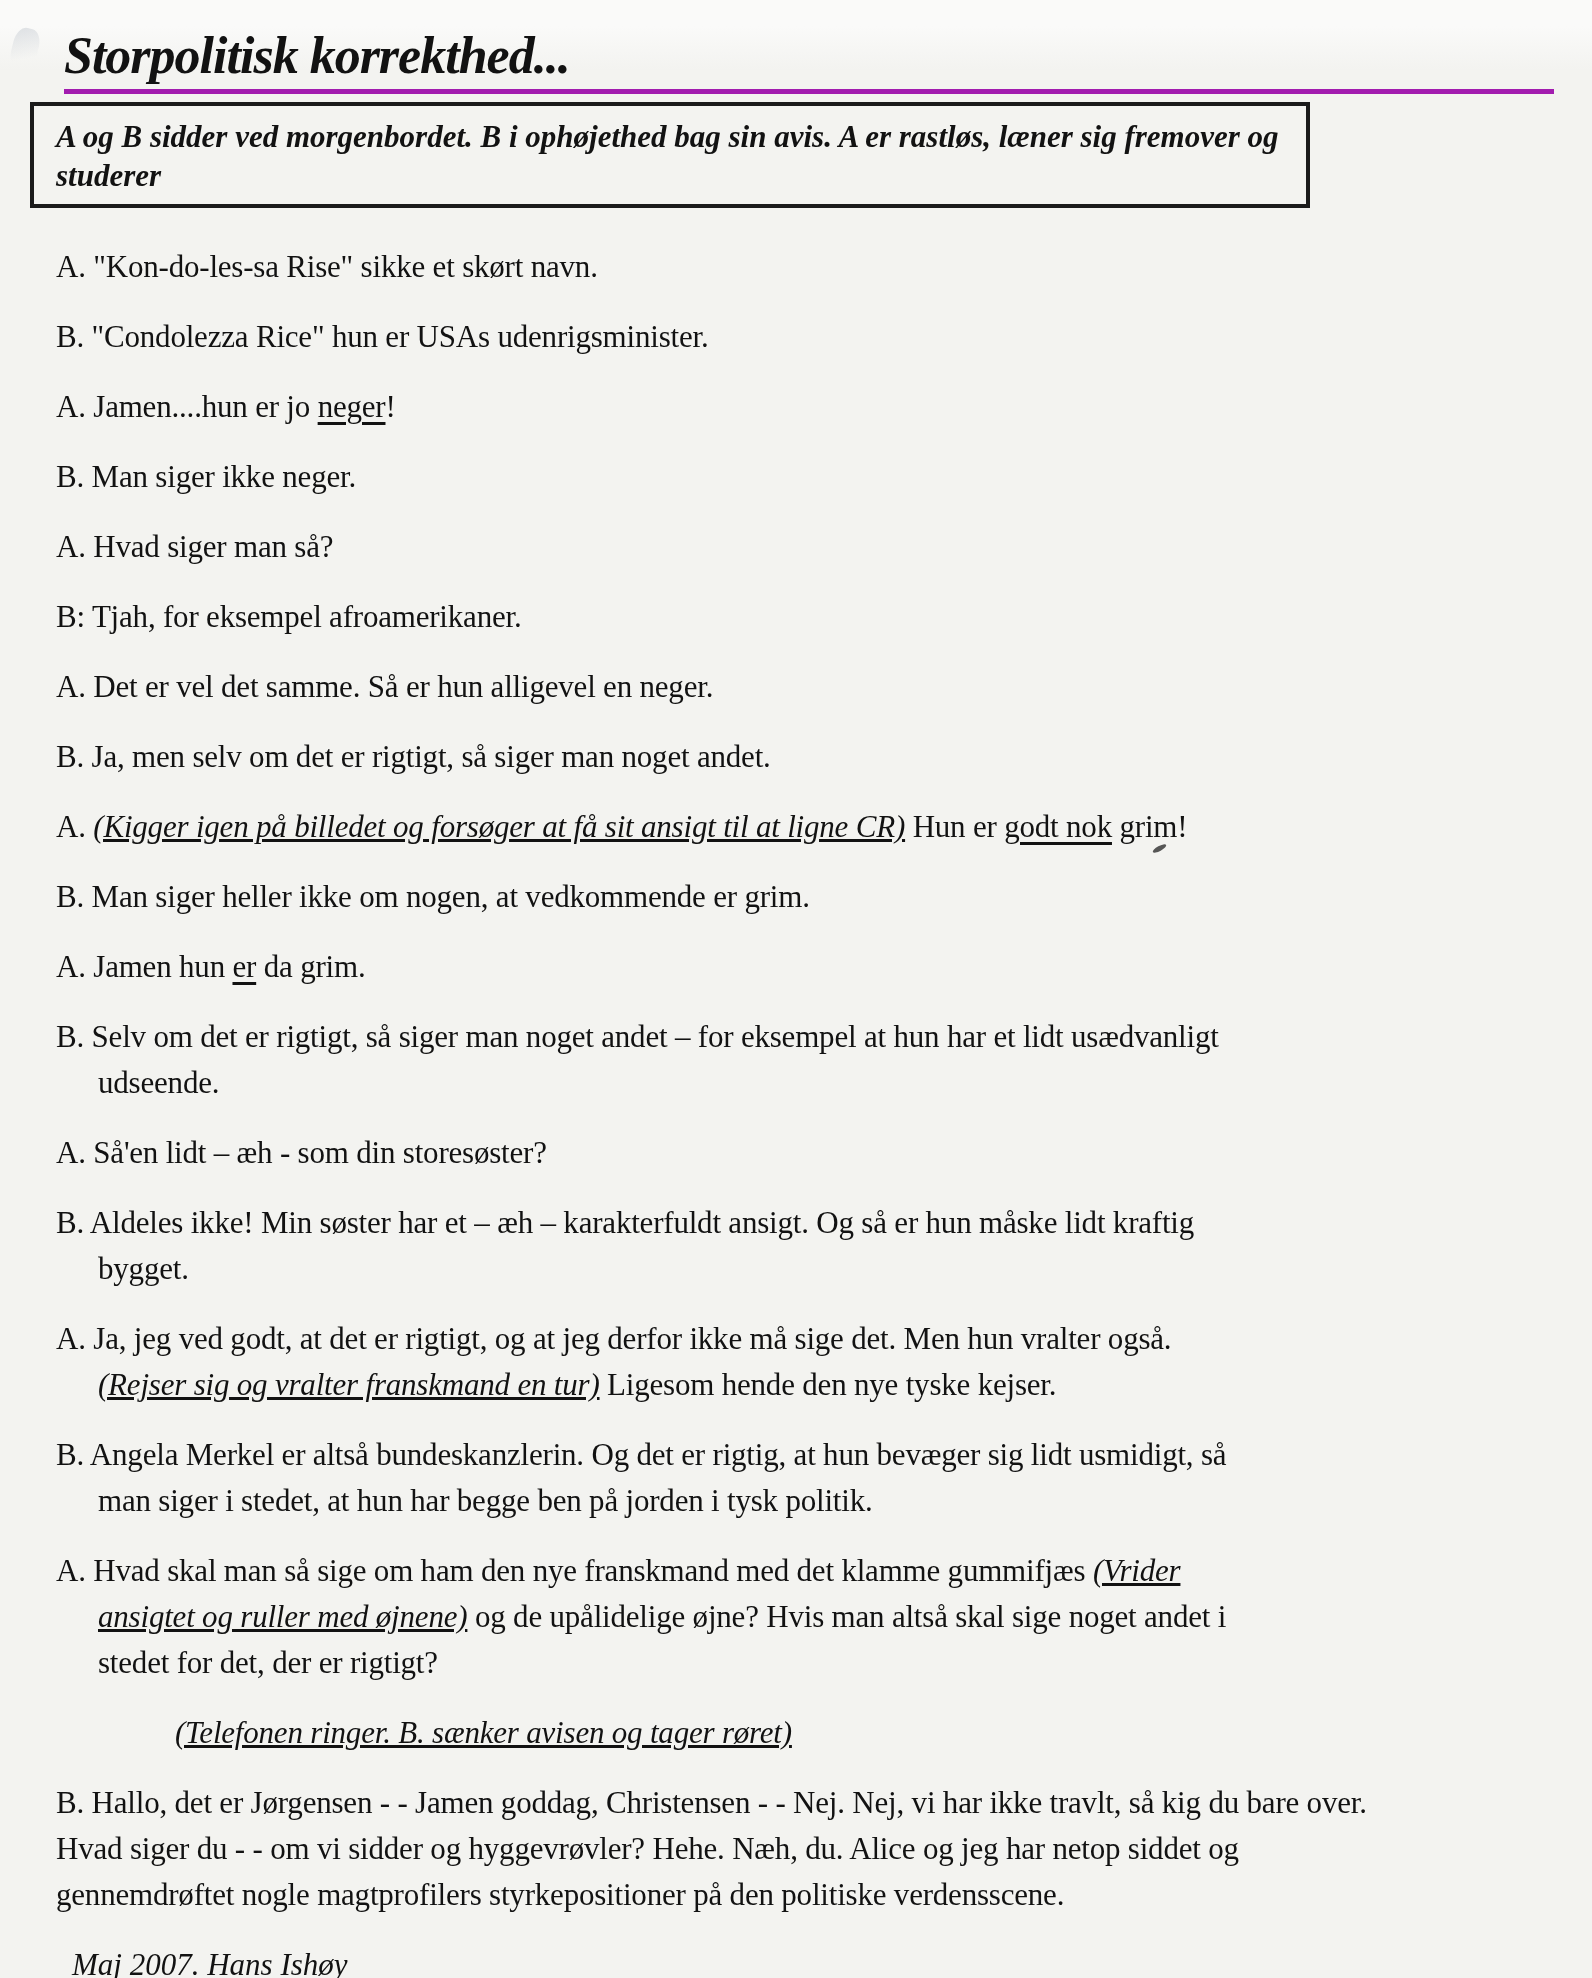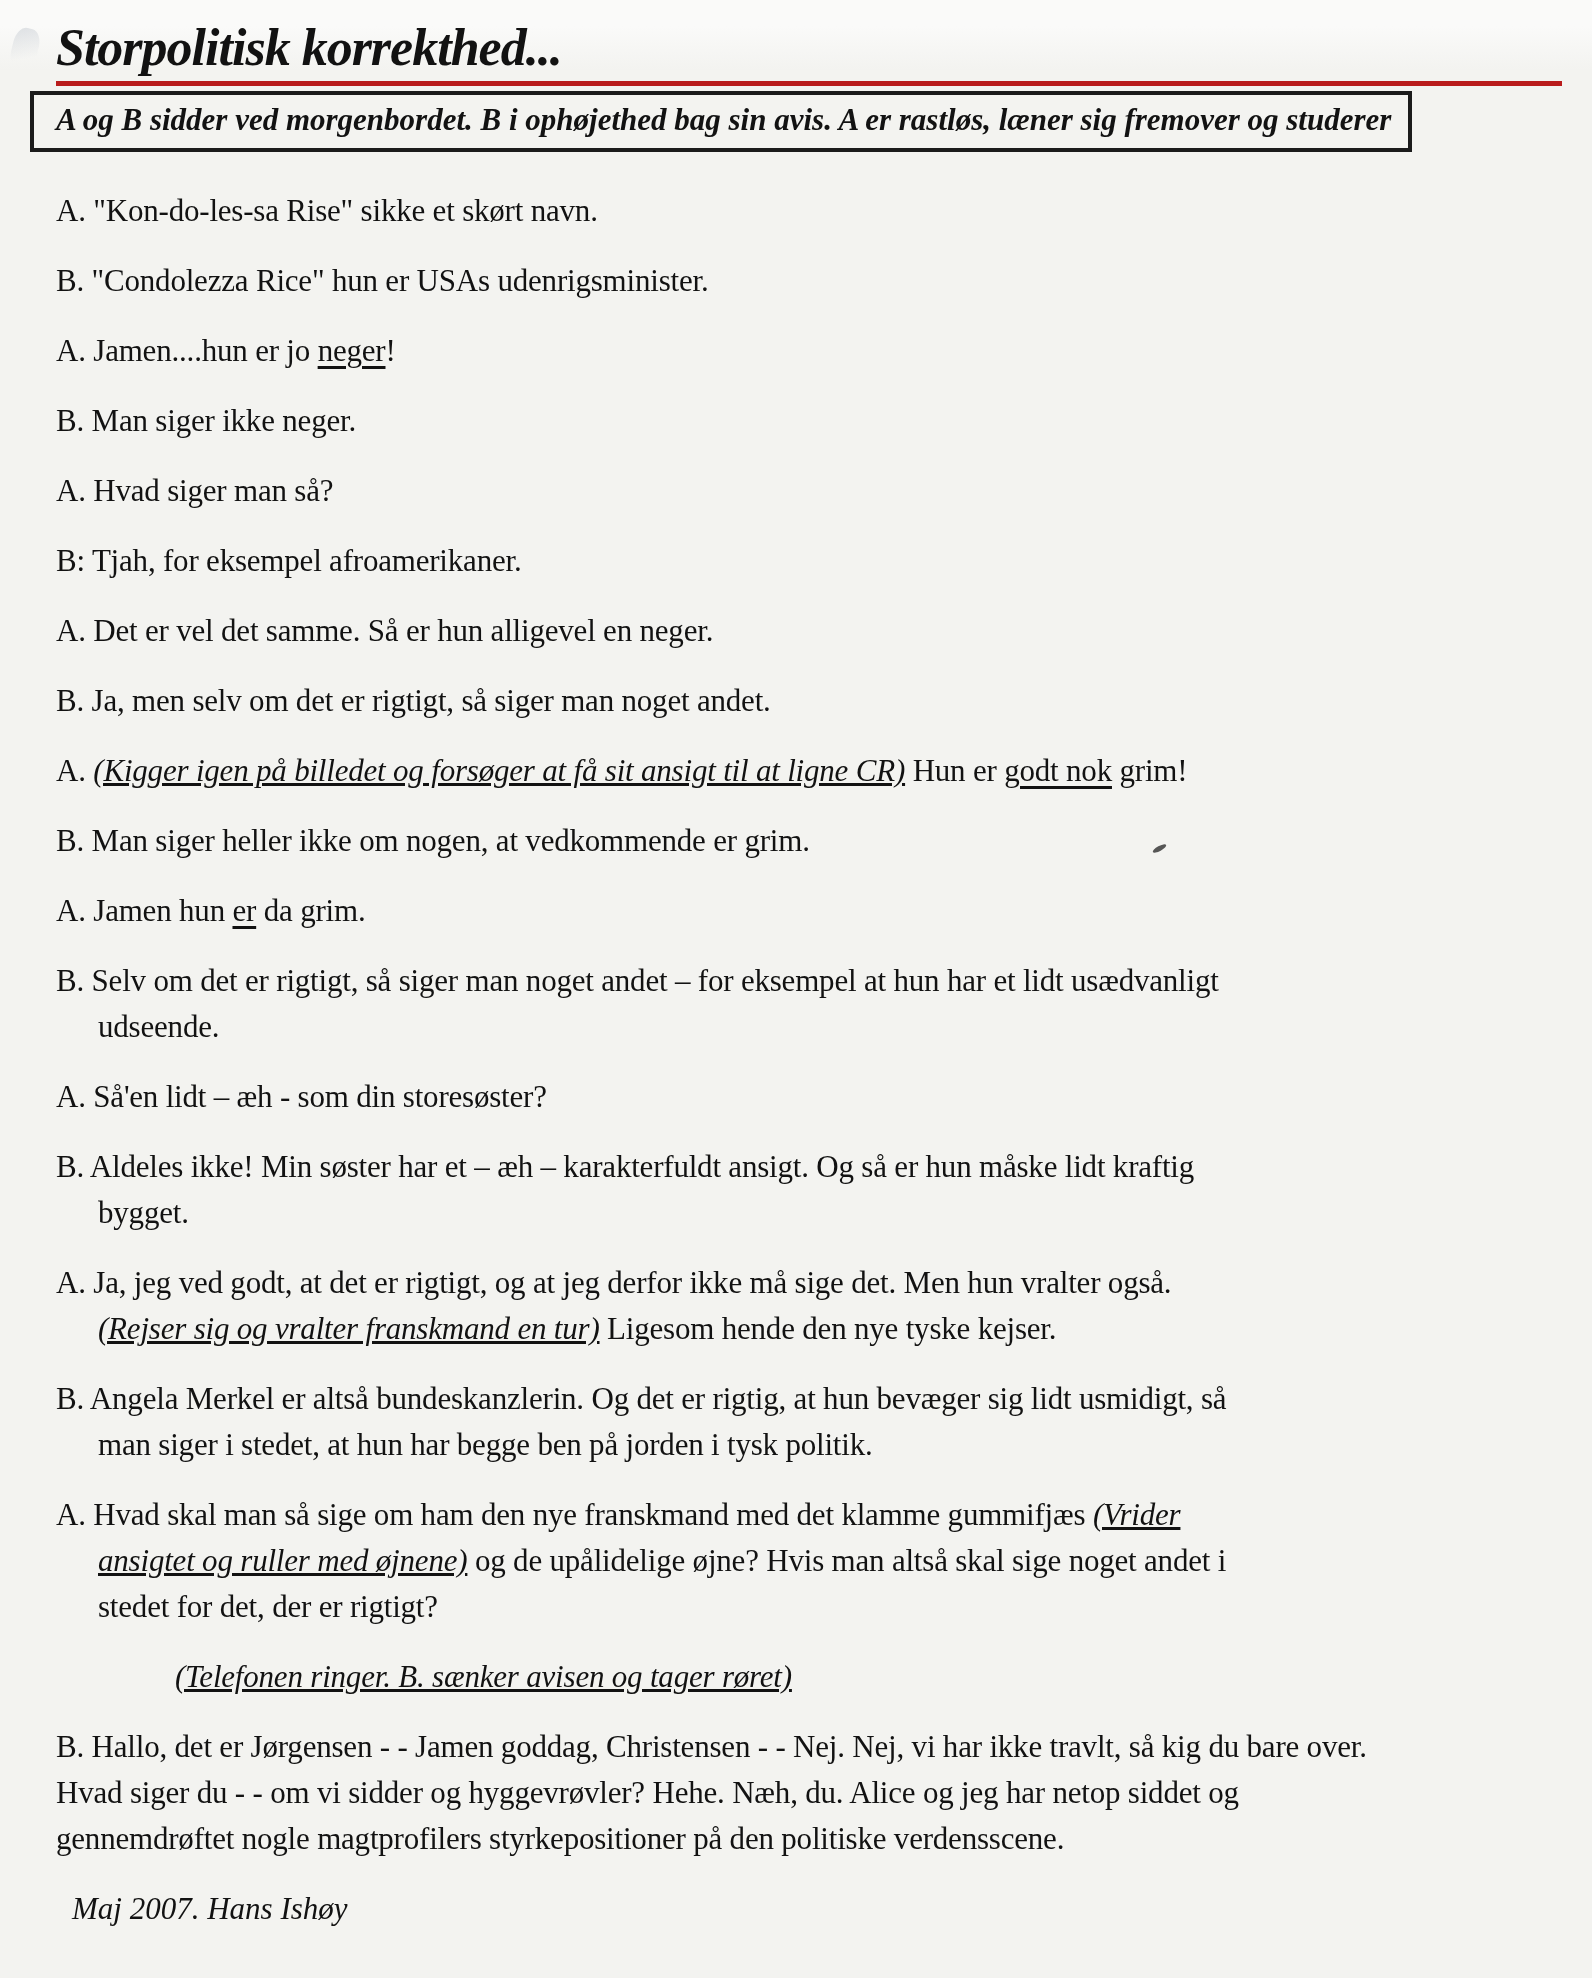--- a/index.html
+++ b/index.html
@@ -21,39 +21,39 @@
     position:absolute;left:12px;top:28px;width:26px;height:42px;
     background:linear-gradient(155deg,#b7bec7 0%,rgba(183,190,199,0) 70%);
     opacity:.45;transform:rotate(14deg);border-radius:40%;
   }
   .speckle{
     position:absolute;left:1152px;top:846px;width:15px;height:5px;
     background:#3a3a3a;border-radius:50% 50% 50% 50%;
     transform:rotate(-28deg);opacity:.85;
   }
   .title-wrap{
-    border-bottom:5px solid #b91c1c;
+    border-bottom:5px solid #a21caf;
     padding:6px 0 5px 0;
-    margin:0;
+    margin:8px;
   }
   .title{
     margin:0;
     font-size:52px;
     font-weight:bold;
     font-style:italic;
     line-height:56px;
     letter-spacing:-1px;
   }
   .intro-box{
     box-sizing:border-box;
     margin-left:-26px;
     margin-top:5px;
-    width:1382px;
+    width:1280px;
     border:4px solid #1b1b1b;
-    padding:5px 14px 9px 22px;
+    padding:11px 14px 9px 22px;
     font-weight:bold;
     font-style:italic;
     font-size:31px;
     line-height:39px;
   }
   .intro-box p{margin:0;}
   #dialogue{margin-top:36px;}
   .para{
     font-size:31px;
     line-height:46px;

